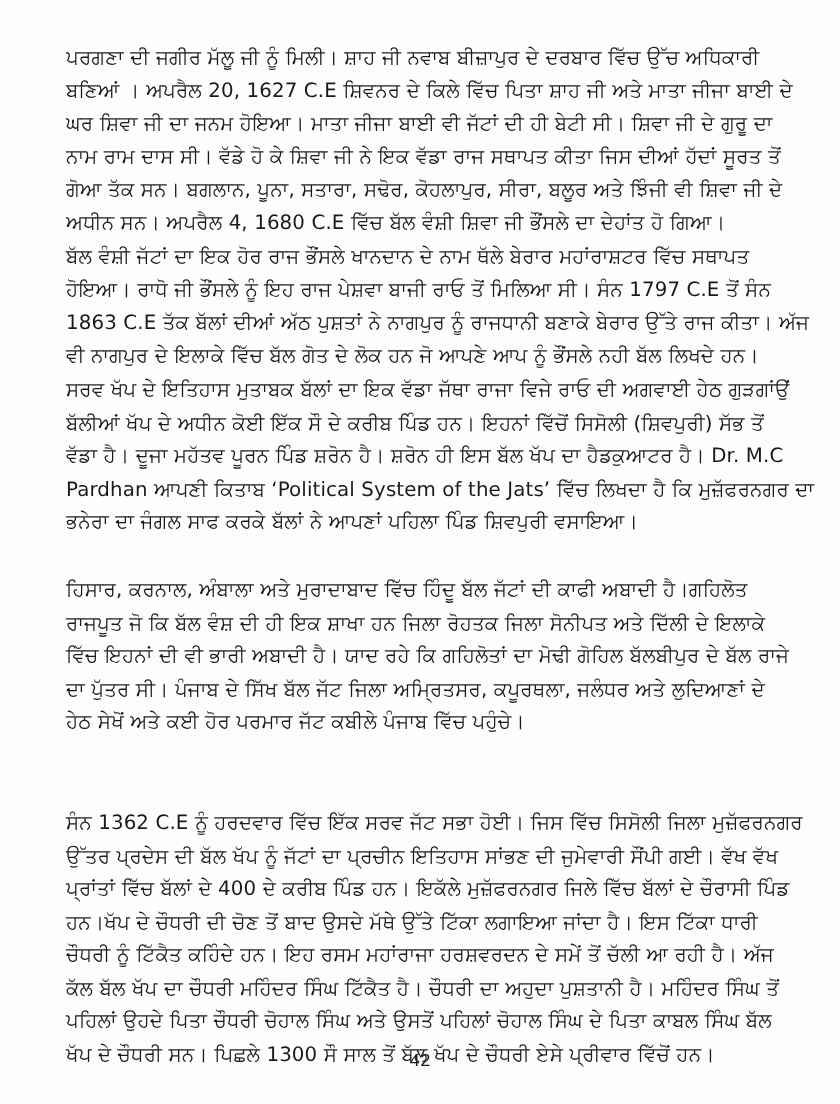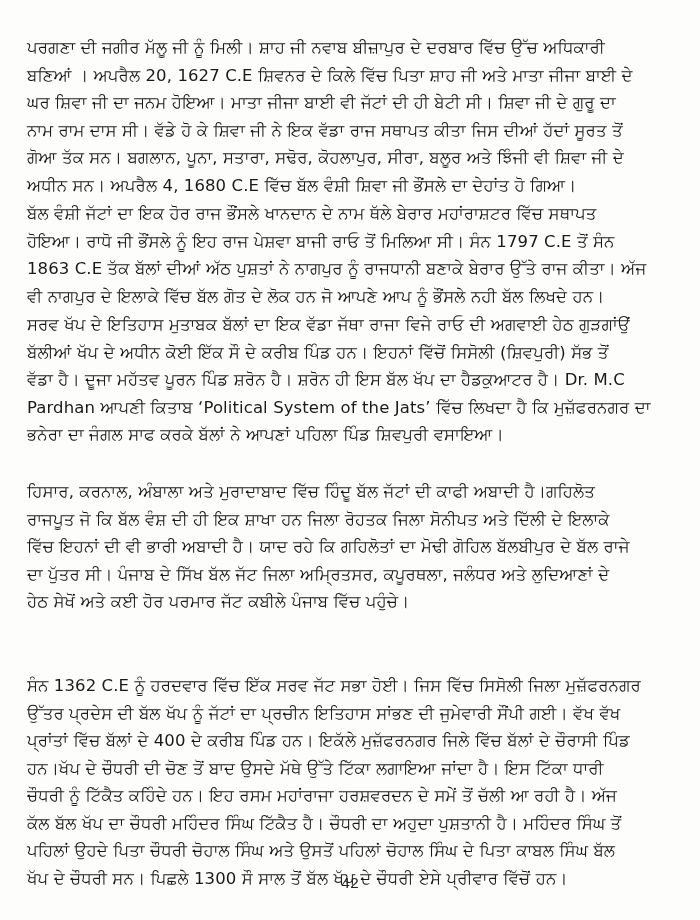--- a/index.html
+++ b/index.html
@@ -1,21 +1,21 @@
 <!DOCTYPE html>
 <html><head>
 <meta charset="utf-8">
 <style>
   html, body { margin: 0; padding: 0; background: #fdfdfb; }
   body { width: 700px; height: 920px; position: relative; overflow: hidden;
          font-family: "DejaVu Sans", "Liberation Serif", sans-serif; color: #1a1a1a; }
   .page { position: absolute; left: 27px; top: 0; width: 650px; }
   .para { position: absolute; left: 0; width: 650px; }
   .line { height: 27.5px; line-height: 27.5px; font-size: 16.5px; white-space: nowrap;
-          letter-spacing: 0.1px; }
+          letter-spacing: 0.1px; margin-left: 28px; }
   .pagenum { position: absolute; left: 0; width: 700px; top: 876px; text-align: center;
              font-family: Liberation Mono, monospace; font-size: 15px; color: #222; }
 </style>
 </head>
 <body>
 
 <div class="page">
 
   <div class="para" style="top:34px">
     <div class="line">ਪਰਗਣਾ ਦੀ ਜਗੀਰ ਮੱਲੂ ਜੀ ਨੂੰ ਮਿਲੀ। ਸ਼ਾਹ ਜੀ ਨਵਾਬ ਬੀਜ਼ਾਪੁਰ ਦੇ ਦਰਬਾਰ ਵਿੱਚ ਉੱਚ ਅਧਿਕਾਰੀ</div>

